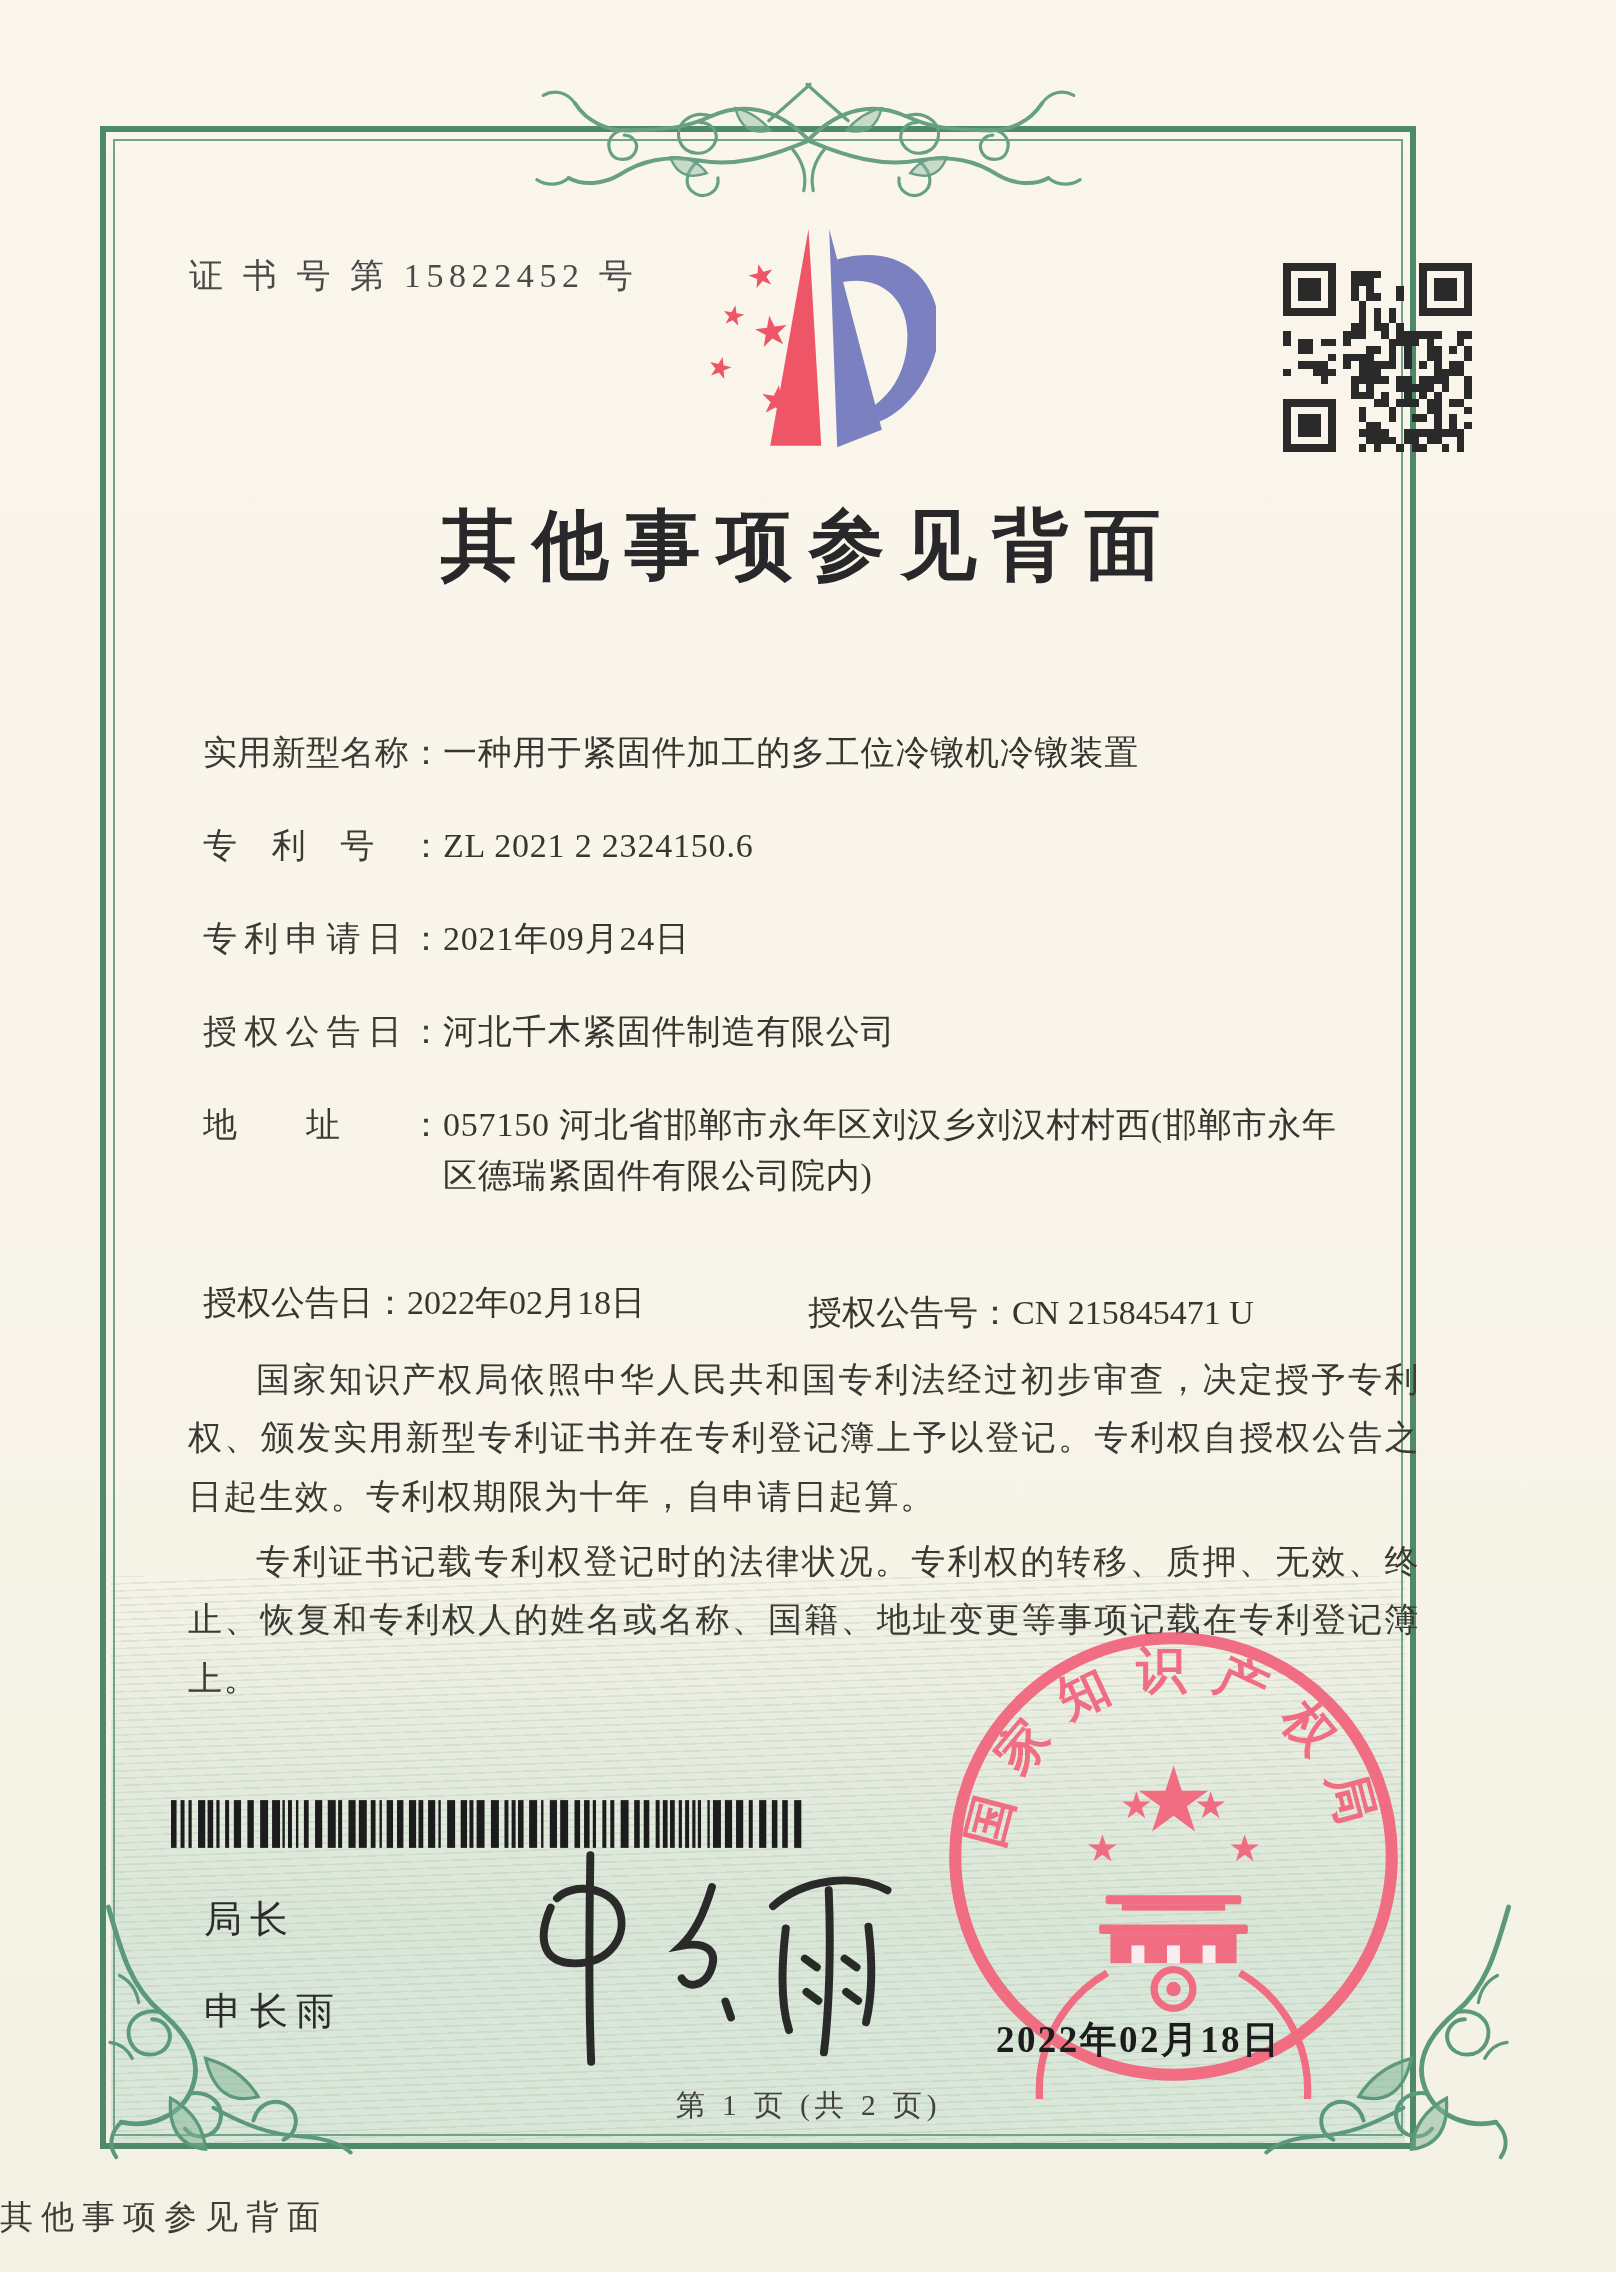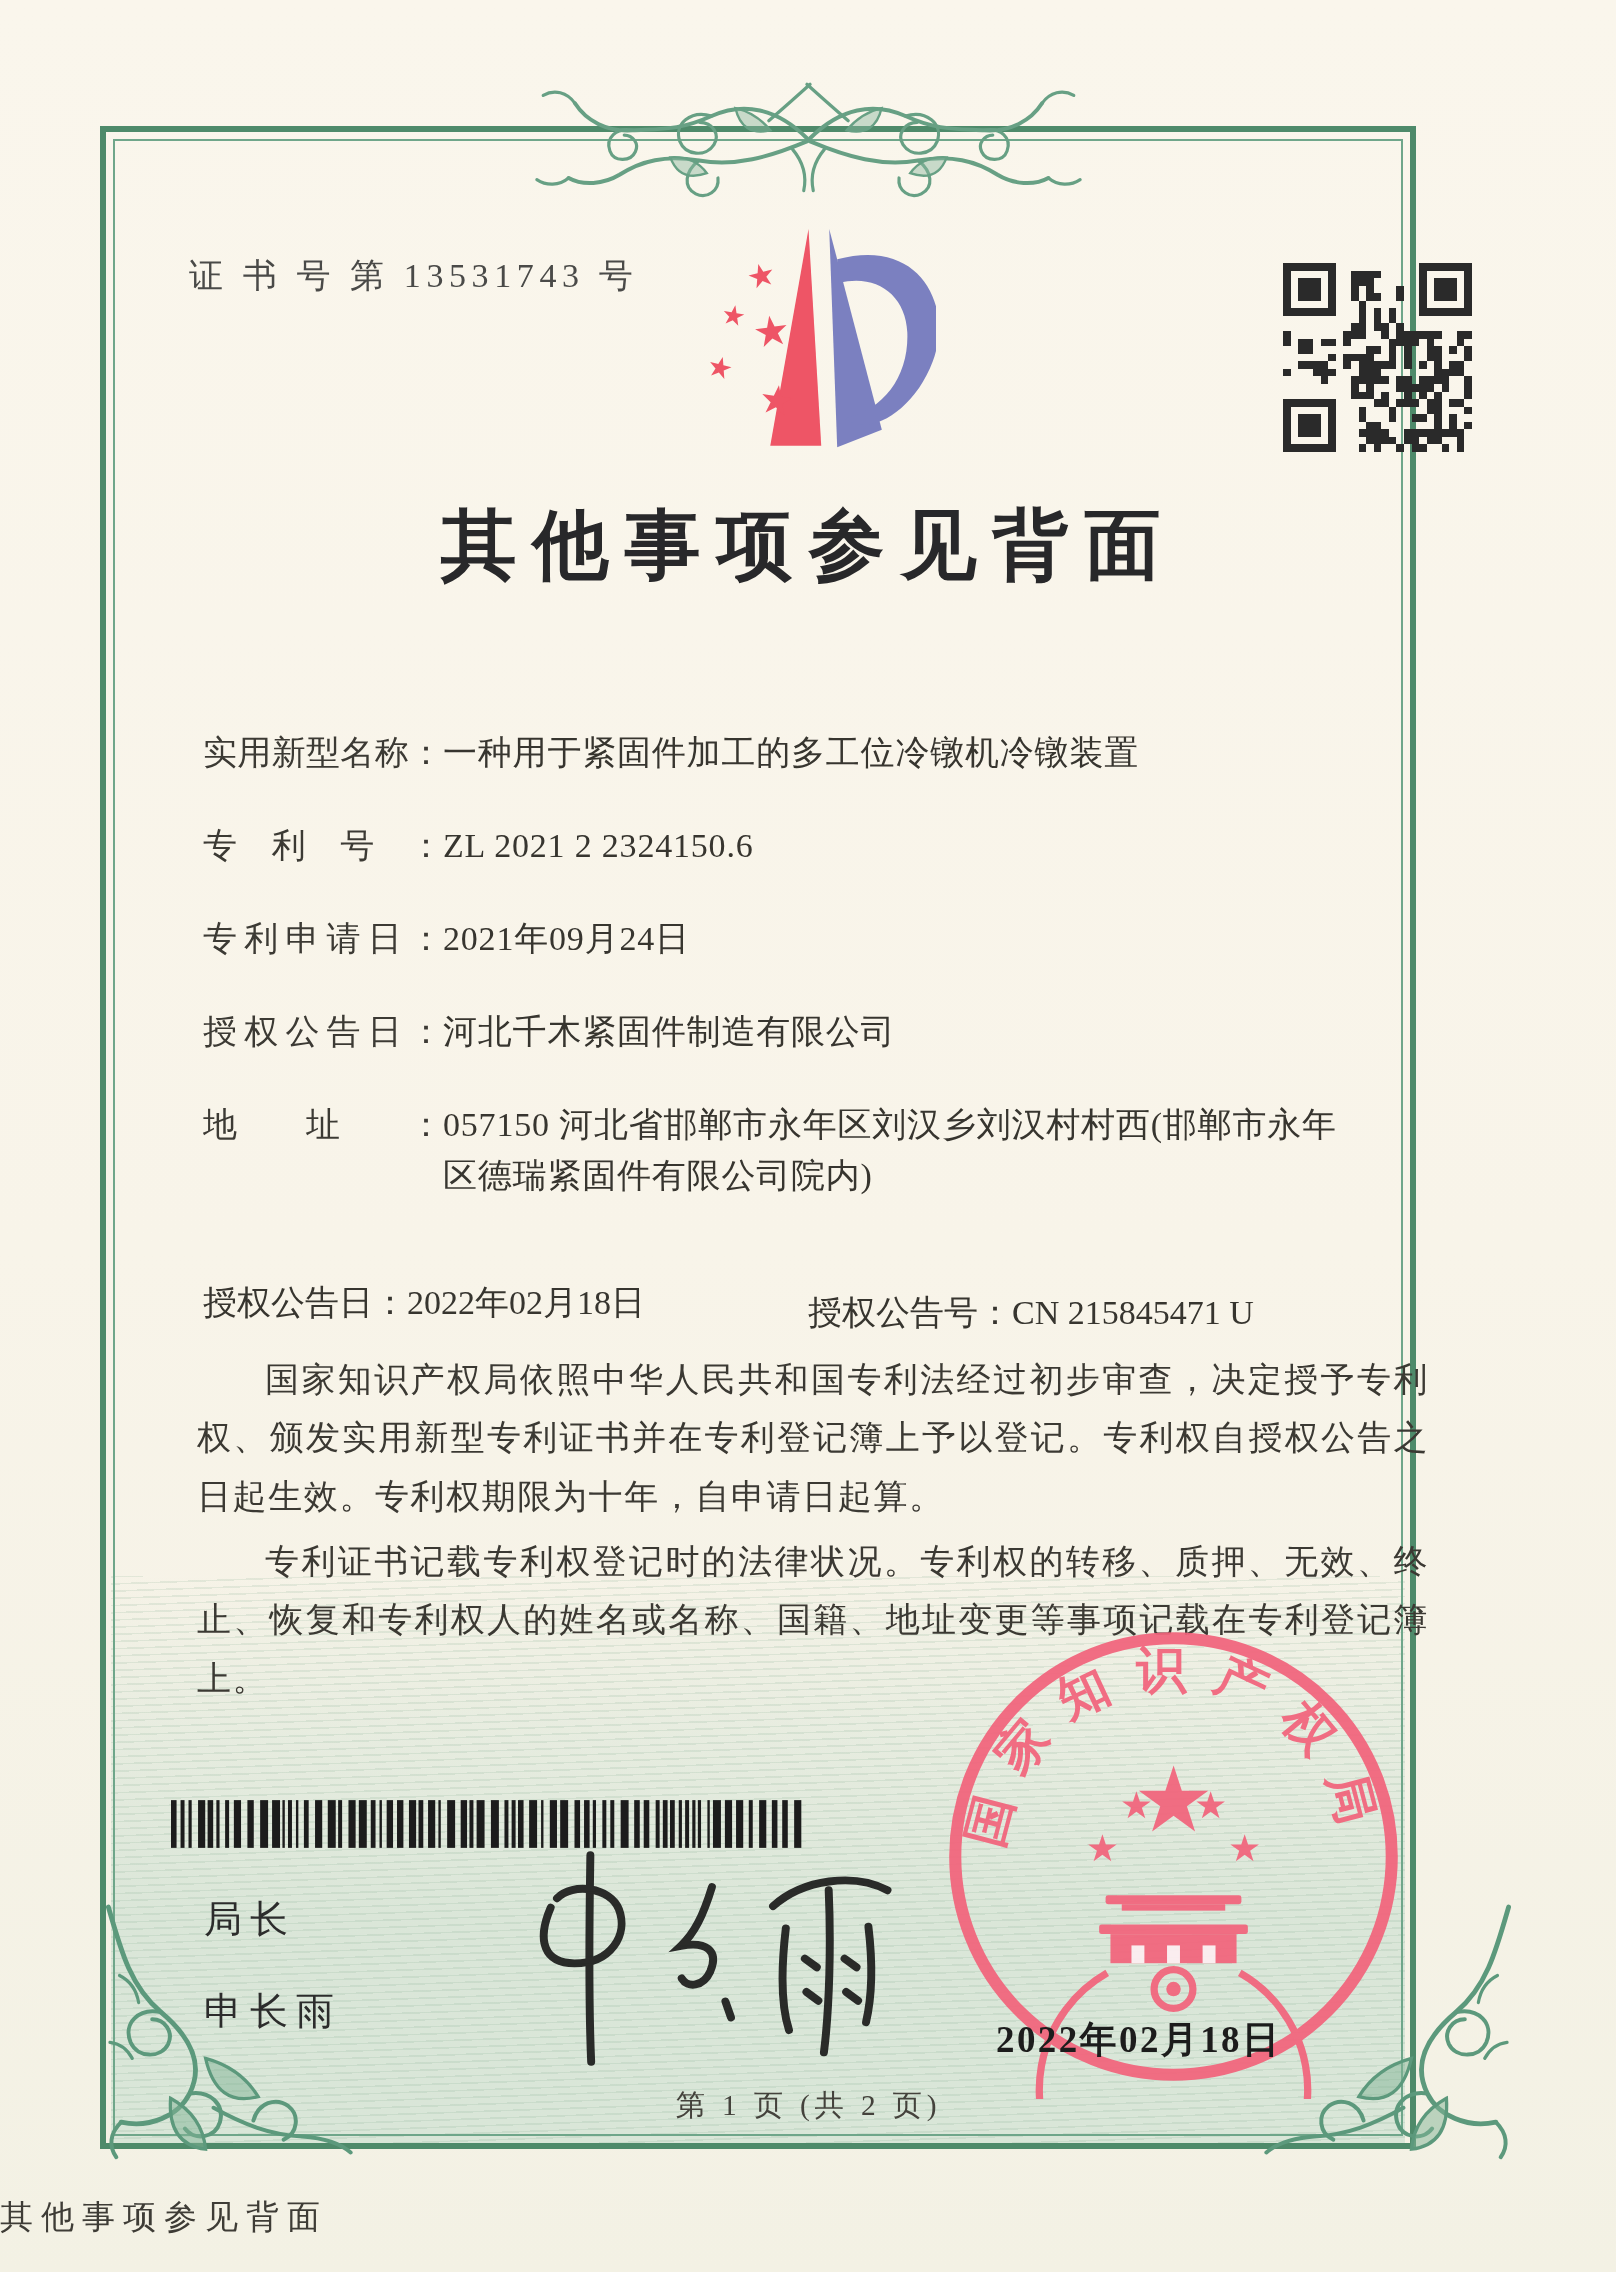--- a/index.html
+++ b/index.html
@@ -55,21 +55,21 @@
   .field-label{
     flex:0 0 240px;
     text-align:justify;text-align-last:justify;
     color:#3c3a34;
   }
   .field-value{flex:0 1 915px;letter-spacing:0.8px;}
   .grant-row{position:absolute;left:203px;top:1280px;width:1233px;font-size:34px;color:#37352f;}
   .grant-right{position:absolute;left:605px;top:10px;}
   
   .paragraphs{
-    position:absolute;left:197px;top:1351px;width:1232px;
+    position:absolute;left:188px;top:1351px;width:1232px;
     font-size:34px;color:#3b3933;line-height:1.72;
     text-align:justify;
   }
   .paragraphs p{margin:0 0 6.4px 0;text-indent:2em;letter-spacing:1.6px;}
   
   .barcode{position:absolute;left:171px;top:1800px;width:651px;height:48px;}
   .signer-title{position:absolute;left:204px;top:1894px;font-size:38px;color:#2c2c2c;font-family:"Liberation Sans","DejaVu Sans",sans-serif;letter-spacing:8px;}
   .signer-name{position:absolute;left:204px;top:1986px;font-size:38px;color:#2c2c2c;font-family:"Liberation Sans","DejaVu Sans",sans-serif;letter-spacing:8px;}
   .signature{position:absolute;left:469px;top:1814px;width:462px;height:286px;z-index:1;}
   .seal{position:absolute;left:931px;top:1614px;width:485px;height:485px;z-index:2;opacity:0.93;}
@@ -141,21 +141,21 @@
       <path d="M34,280 c-14,14 -16,30 -6,44" stroke-width="5"></path>
       <path d="M140,200 q44,12 66,48 q-52,14 -66,-48 Z" fill="rgba(130,180,150,0.5)" stroke-width="4"></path>
       <path d="M96,250 q40,22 44,64 q-48,-6 -44,-64 Z" fill="rgba(130,180,150,0.5)" stroke-width="4"></path>
       <path d="M150,262 C186,282 220,296 262,298 C290,300 308,306 322,318" stroke-width="5"></path>
       <path d="M200,278 c6,-22 28,-30 44,-18 c14,11 12,34 -6,42" stroke-width="5"></path>
       <path d="M32,96 q20,10 24,34" stroke-width="4"></path>
       <path d="M20,180 q18,2 28,20" stroke-width="4"></path>
     </g>
   </svg>
 
-  <div class="cert-number">证 书 号 第 13531743 号</div>
+  <div class="cert-number">证 书 号 第 15822452 号</div>
 
   <div class="logo-box">
     <svg width="255" height="263" viewBox="0 0 320 330">
       <polygon points="160,20 176,292 112,292" fill="#ee5566"></polygon>
       <polygon points="186,20 196,294 252,272" fill="#7b80c0"></polygon>
       <path d="M196,58 C300,30 342,116 316,186 C292,250 234,282 206,258 C256,246 286,204 284,150 C282,102 244,76 198,88 Z" fill="#7b80c0"></path>
       <g fill="#ee5566" font-family="'DejaVu Sans',sans-serif" text-anchor="middle">
         <text x="104" y="92" font-size="40" transform="rotate(-14 104 92)">★</text>
         <text x="64" y="140" font-size="34" transform="rotate(10 64 140)">★</text>
         <text x="116" y="166" font-size="52" transform="rotate(-8 116 166)">★</text>

